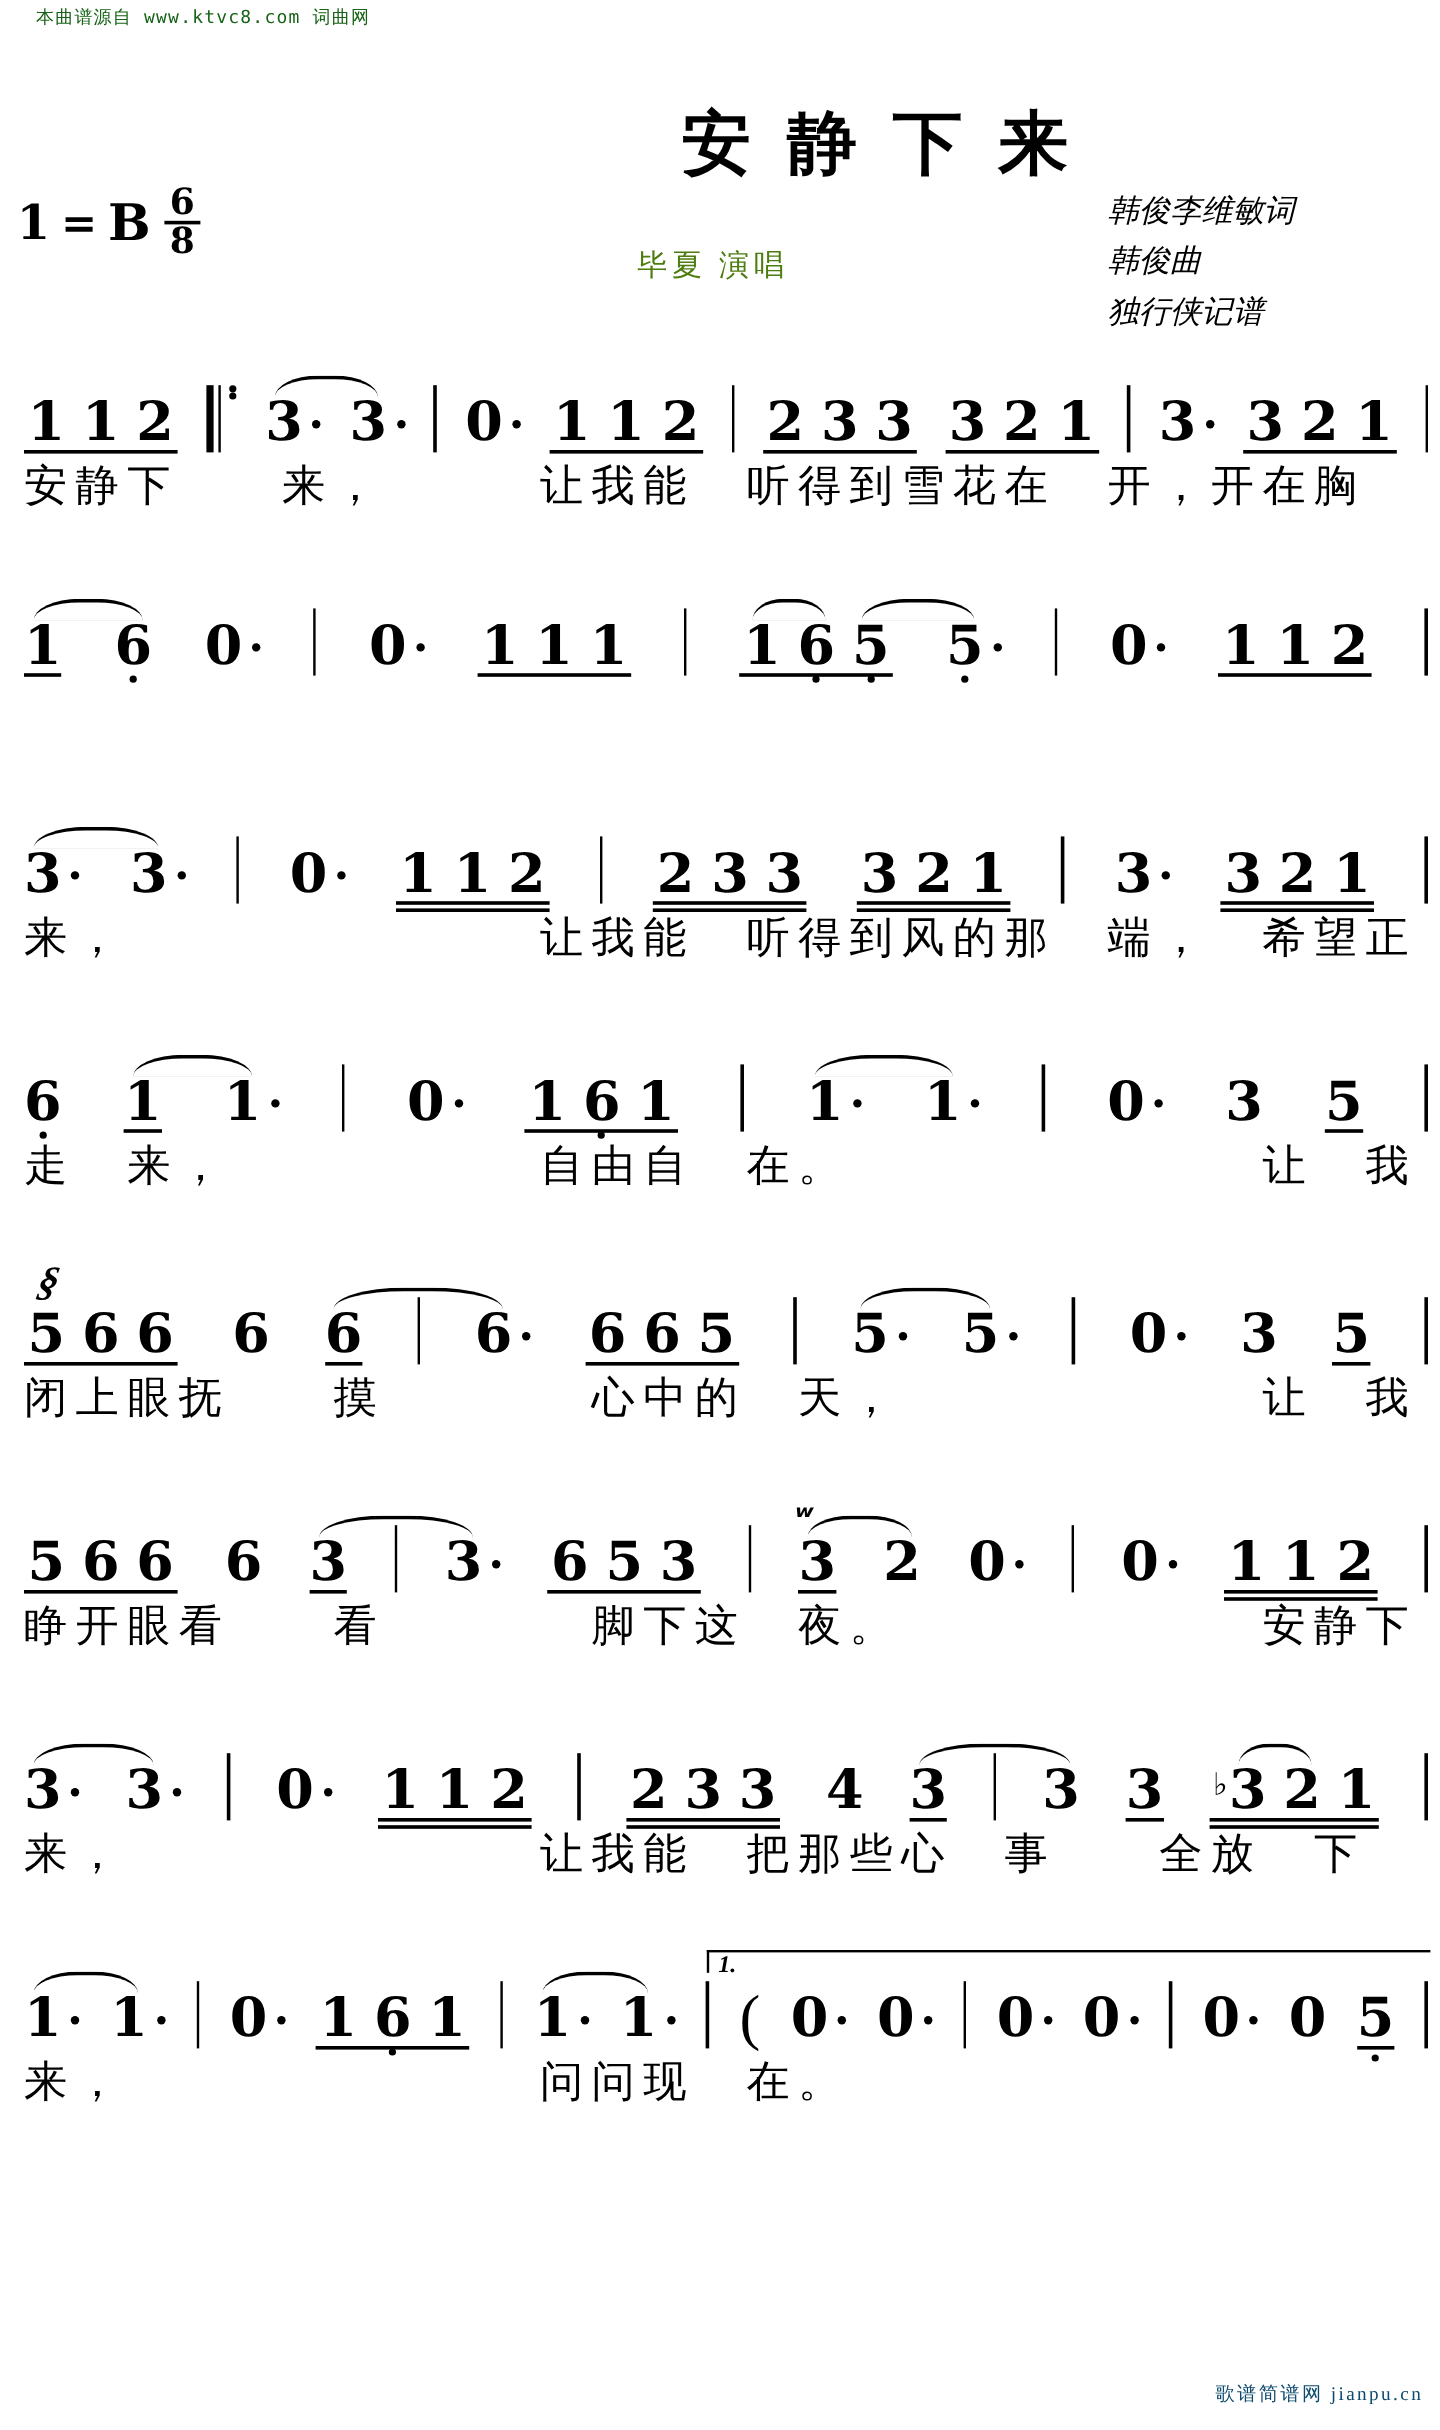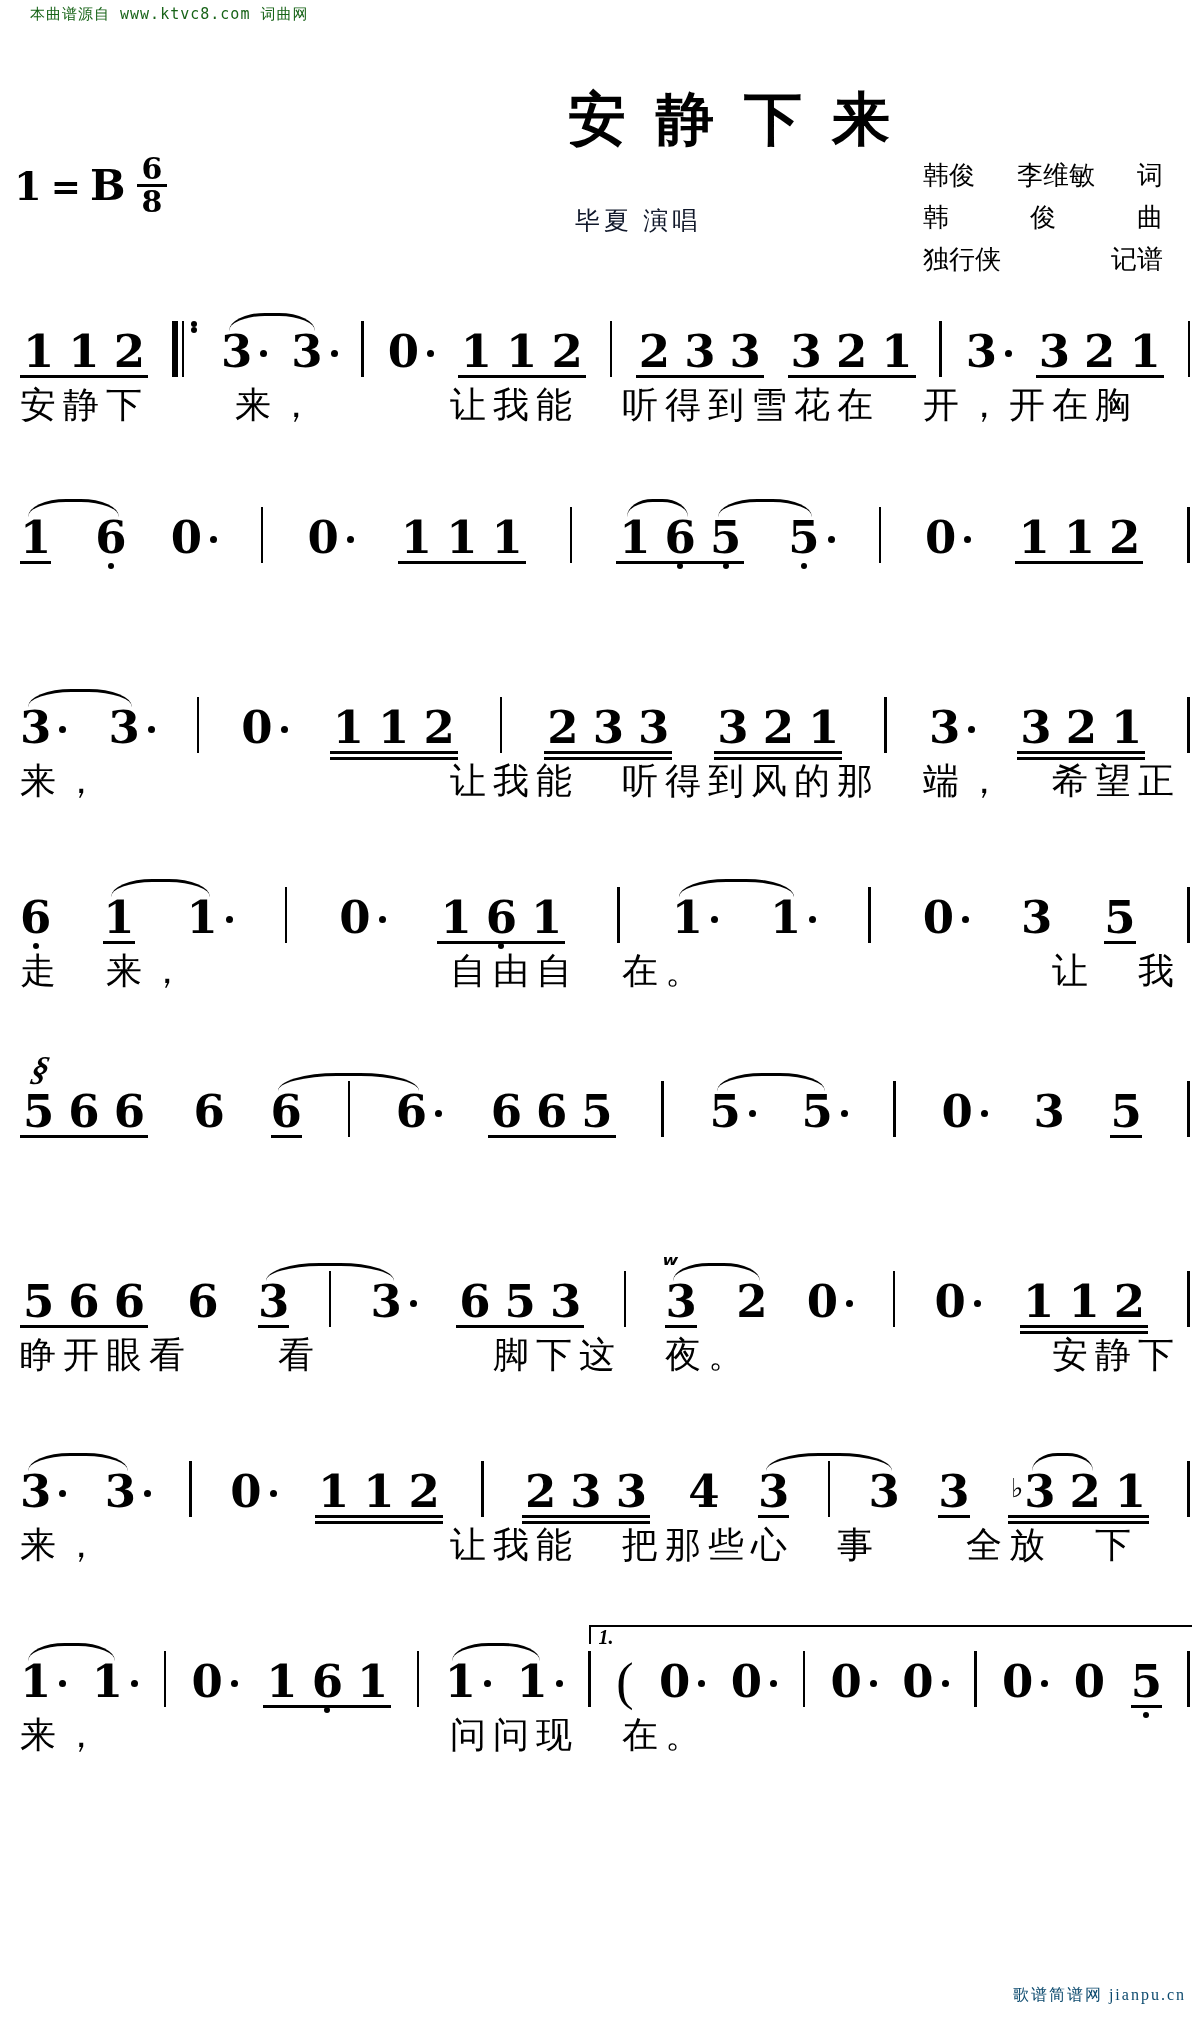--- a/index.html
+++ b/index.html
@@ -16,21 +16,21 @@
   .kd{font-size:40px;line-height:1;}
   .ke{font-size:36px;line-height:1;}
   .kt{font-size:42px;line-height:1;}
   .frac{display:inline-flex;flex-direction:column;align-items:center;line-height:1;
         font-size:30px;font-weight:700;margin-left:2px;}
   .frac i{font-style:normal;display:block;padding:0 5px;}
   .ft{border-bottom:3px solid #000;padding-bottom:2px;}
   .fb{padding-top:2px;}
   .credits{position:absolute;top:160px;right:37px;width:240px;display:flex;
            flex-direction:column;gap:11px;font-size:26px;}
-  .credrow{display:flex;justify-content:space-between;line-height:1.2;}
+  .credrow{display:flex;justify-content:flex-start;line-height:1.2;font-style:italic;}
   
   .line{position:absolute;left:20px;width:1170px;}
   .nrow{position:relative;display:flex;justify-content:space-between;align-items:flex-end;height:46px;}
   .note{position:relative;display:inline-flex;align-items:flex-end;}
   .dgt{font-style:normal;position:relative;display:inline-block;font-family:"DejaVu Serif",serif;
        font-weight:700;font-size:45px;line-height:36px;}
   .note.u > .dgt{border-bottom:3px solid #000;padding-bottom:5px;margin-bottom:-8px;}
   .grp{position:relative;display:inline-flex;align-items:flex-end;gap:14px;
        padding:0 3px 5px;border-bottom:3px solid #000;margin-bottom:-8px;}
   .ul2line{position:absolute;left:0;right:0;bottom:-9px;height:3px;background:#000;}
@@ -58,21 +58,21 @@
   .lyrics{position:absolute;top:62px;left:0;font-size:36px;letter-spacing:7px;line-height:1.1;
           white-space:pre;font-family:"Liberation Serif","DejaVu Serif",serif;}
   .watermark{position:absolute;top:1985px;right:14px;font-size:16px;letter-spacing:2px;}
 </style>
 </head>
 <body>
 
 <div id="page">
   <div class="src" style="color: rgb(23, 99, 23); text-align: center;">本曲谱源自 www.ktvc8.com 词曲网</div>
   <div class="title">安静下来</div>
-  <div class="subtitle" style="color: #0f172a; margin-left: 44px;">毕夏 演唱</div>
+  <div class="subtitle" style="color: #4d7c0f;">毕夏 演唱</div>
 
   <div class="keysig">
     <span class="kd">1</span>
     <span class="ke">=</span>
     <span class="kt">B</span>
     <span class="frac">
       <i class="ft">6</i>
       <i class="fb">8</i>
     </span>
   </div>
@@ -431,20 +431,21 @@
             <i class="dgt">3</i>
           </span>
           <span class="note u">
             <i class="dgt">5</i>
           </span>
           <span class="bar"></span>
           <i class="slur" style="left: 258.219px; width: 141.125px;"></i>
           <i class="slur" style="left: 697.062px; width: 107.969px;"></i>
         </div>
         <i class="segno">§</i>
+        <div class="lyrics">闭上眼抚　　摸　　　　心中的　天，　　　　　　　让　我</div>
       </div>
       <div class="line" style="top: 1274px;">
         <div class="nrow">
           <span class="grp">
             <span class="note">
               <i class="dgt">5</i>
             </span>
             <span class="note">
               <i class="dgt">6</i>
             </span>

